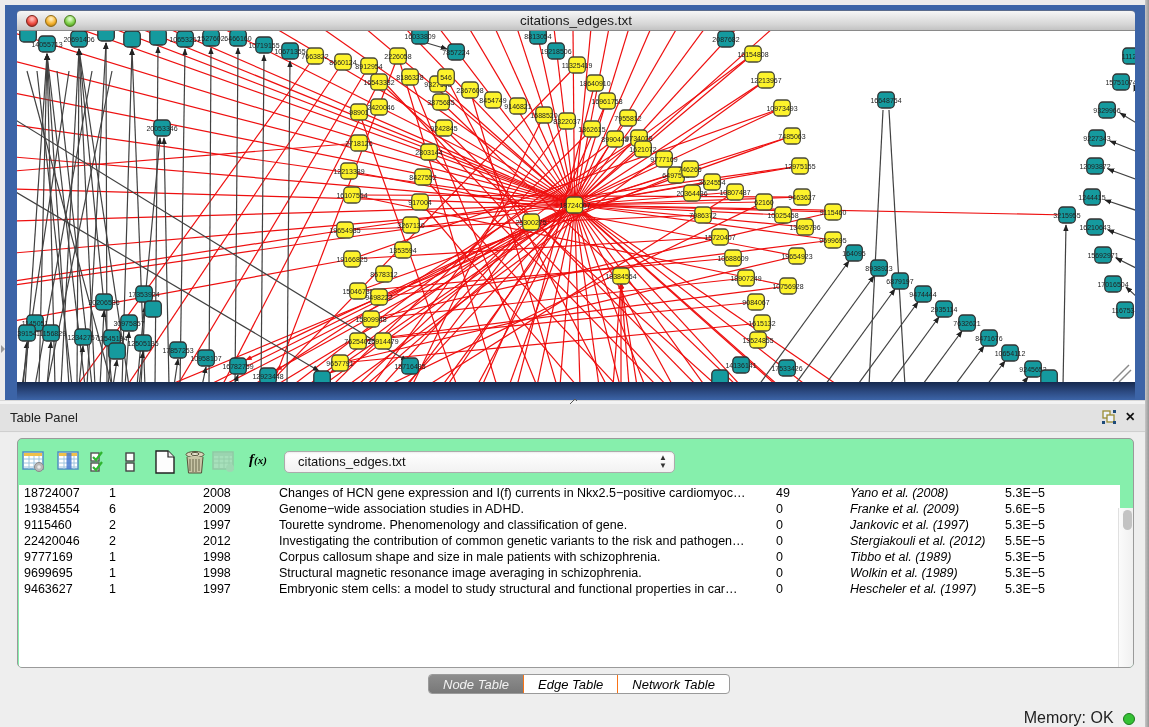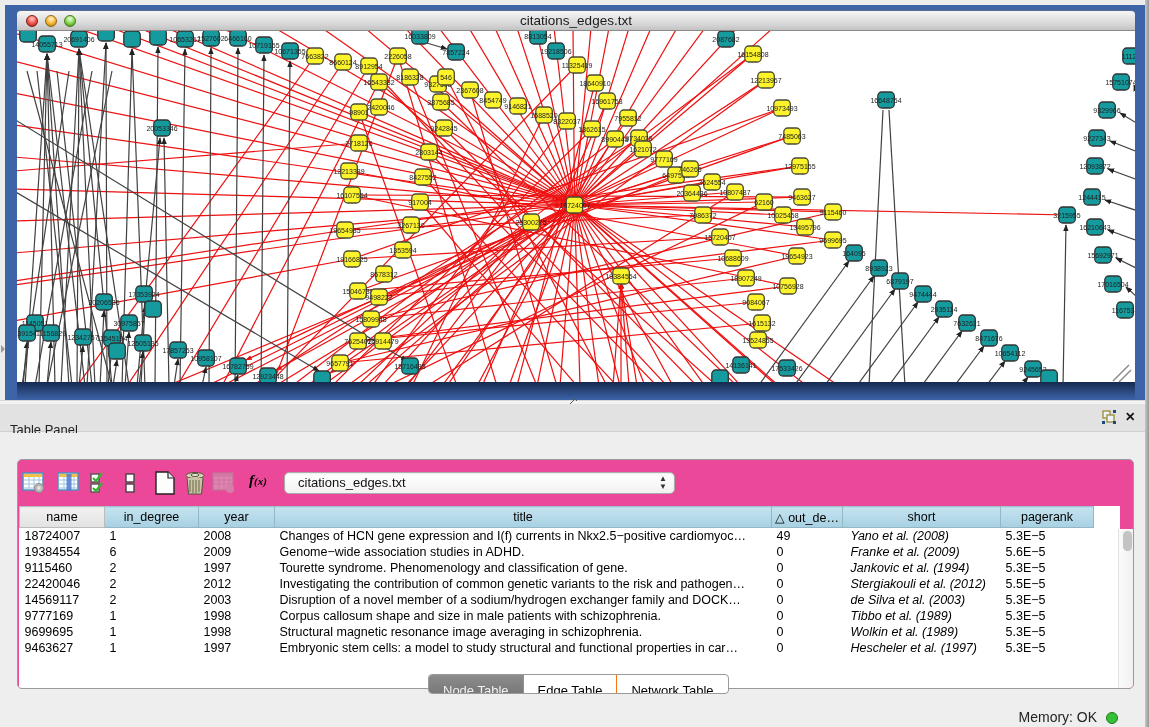--- a/index.html
+++ b/index.html
@@ -21,48 +21,48 @@
 .re { stroke:#ee0f0f; stroke-width:1.2; }
 .bk { stroke:#414141; stroke-width:1.2; }
 .nt { fill:#159a9e; stroke:#333; stroke-width:1.3; }
 .ny { fill:#fdf32b; stroke:#4a4a38; stroke-width:1.3; }
 .nl { font-size:7px; fill:#222; text-anchor:middle; }
 #shadow { position:absolute; left:17px; top:382px; width:1118px; height:18px;
   background:linear-gradient(#16294e,#2c4a82 55%,#3c64a7); }
 #divider { position:absolute; left:0; top:400px; width:1149px; height:4px; background:#f3f3f3; border-top:1px solid #d8d8d8; }
 #phead { position:absolute; left:0; top:404px; width:1145px; height:28px; background:#e2e2e2;
   border-bottom:1px solid #cfcfcf; }
-#phead .t { position:absolute; left:10px; top:6px; font-size:13px; color:#222;margin-top:12px; }
+#phead .t { position:absolute; left:10px; top:6px; font-size:13px; color:#222; }
 #pbody { position:absolute; left:0; top:433px; width:1145px; height:294px; background:#eeeeee; }
 #float { position:absolute; left:1102px; top:6px; width:14px; height:14px; }
 #closex { position:absolute; left:1125px; top:5px; font-size:12.5px; font-weight:bold; color:#111; }
 #tframe { position:absolute; left:17px; top:438px; width:1117px; height:230px;
-  border:1px solid #9a9a9a; border-radius:5px; background:#ec4899; overflow:hidden;margin-top:21px; }
+  border:1px solid #9a9a9a; border-radius:5px; background:#86efac; overflow:hidden; }
 #toolbar { position:absolute; left:0; top:0; width:100%; height:45px; }
 #combo { position:absolute; left:266px; top:12px; width:391px; height:22px; background:linear-gradient(#ffffff,#f2f2f2);
   border:1px solid #ababab; border-radius:5px; font-size:13px; color:#111; line-height:20px; padding-left:13px;
   box-shadow:inset 0 1px 2px rgba(0,0,0,.08); }
 #combo .ud { position:absolute; right:7px; top:2px; font-size:8px; color:#333; line-height:8px; text-align:center; }
 #tablezone { position:absolute; left:1px; top:46px; width:1101px; height:183px; background:#fff; }
 table { border-collapse:collapse; table-layout:fixed; width:1074px; font-size:12.5px; color:#000; }
 th { height:21px; font-weight:normal; text-align:center; border:1px solid #93b7c4; border-top:1px solid #9fc3d2;
   background:linear-gradient(#c6e3f0,#a6d0e2); padding:0; overflow:hidden; white-space:nowrap; }
 th.c0 { background:linear-gradient(#f2f2f2,#e2e2e2); border-color:#bbb; }
 td { height:16px; padding:0 0 0 5px; overflow:hidden; white-space:nowrap; }
 .c0 { width:85px; } .c1 { width:94px; } .c2 { width:76px; } .c3 { width:497px; }
 .c4 { width:71px; } .c5 { width:158px; } .c6 { width:93px; }
 td.c5 { padding-left:8px;font-style:italic; }
 #vscroll { position:absolute; right:0px; top:69px; width:15px; height:160px; background:linear-gradient(90deg,#fbfbfb,#f0f0f0); border-left:1px solid #e0e0e0; }
 #vthumb { position:absolute; left:4px; top:2px; width:9px; height:20px; background:#c3c3c3; border-radius:5px; }
 #tabs { position:absolute; left:428px; top:674px; height:20px; display:flex; font-size:13px;
   border:1px solid #9a9a9a; border-radius:4px; overflow:hidden; background:#fff; }
-#tabs div { padding:7px 14px 0; line-height:18px; }
+#tabs div { padding:1px 14px 0; line-height:18px;font-style:italic; }
 #tabs .sel { background:linear-gradient(#8d8d8d,#787878); color:#f2f2f2; }
 #tabs .d { border-left:1px solid #f97316; }
-#status { position:absolute; right:31px; top:709px; font-size:14px; color:#222; }
+#status { position:absolute; right:14px; top:709px; font-size:16px; color:#222; }
 #status i { display:inline-block; width:12px; height:12px; border-radius:50%; background:#35c135;
   border:1px solid #1c7a1c; vertical-align:-2px; margin-left:5px; font-style:normal; }
 .icon { position:absolute; top:11px; }
 </style></head>
 <body>
 <div id="desk"></div>
 <svg style="position:absolute;left:0px;top:344px;z-index:3" width="6" height="10">
     <path d="M1 1 L5 5 L1 9 z" fill="#9a9a9a"></path>
   </svg>
 <div id="win">
@@ -598,29 +598,20 @@
       <rect x="2" y="3" width="18" height="3" fill="#b5b5b5"></rect>
       <path d="M2 9h18M2 13h18M7 6v13M12 6v13M17 6v13" stroke="#a8a8a8"></path>
       <circle cx="18" cy="18" r="4" fill="#bbb"></circle>
     </svg>
     <div class="icon" style="left:231px; top:12px; font-size:15px; font-style:italic; font-weight:bold; font-family:'Liberation Serif',serif;">f<span style="font-size:11px;">(x)</span></div>
     <div id="combo">citations_edges.txt<div class="ud">▲<br>▼</div></div>
   </div>
   <div id="tablezone">
     <table>
       <tbody>
-          <tr>
-            <th class="c0">name</th>
-            <th class="c1">in_degree</th>
-            <th class="c2">year</th>
-            <th class="c3">title</th>
-            <th class="c4">△ out_de…</th>
-            <th class="c5">short</th>
-            <th class="c6">pagerank</th>
-          </tr>
 <tr>
             <td class="c0">18724007</td>
             <td class="c1">1</td>
             <td class="c2">2008</td>
             <td class="c3">Changes of HCN gene expression and I(f) currents in Nkx2.5−positive cardiomyoc…</td>
             <td class="c4">49</td>
             <td class="c5">Yano et al. (2008)</td>
             <td class="c6">5.3E−5</td>
           </tr>
 <tr>
@@ -631,40 +622,31 @@
             <td class="c4">0</td>
             <td class="c5">Franke et al. (2009)</td>
             <td class="c6">5.6E−5</td>
           </tr>
 <tr>
             <td class="c0">9115460</td>
             <td class="c1">2</td>
             <td class="c2">1997</td>
             <td class="c3">Tourette syndrome. Phenomenology and classification of gene.</td>
             <td class="c4">0</td>
-            <td class="c5">Jankovic et al. (1994)</td>
+            <td class="c5">Jankovic et al. (1997)</td>
             <td class="c6">5.3E−5</td>
           </tr>
 <tr>
             <td class="c0">22420046</td>
             <td class="c1">2</td>
             <td class="c2">2012</td>
             <td class="c3">Investigating the contribution of common genetic variants to the risk and pathogen…</td>
             <td class="c4">0</td>
             <td class="c5">Stergiakouli et al. (2012)</td>
             <td class="c6">5.5E−5</td>
-          </tr>
-<tr>
-            <td class="c0">14569117</td>
-            <td class="c1">2</td>
-            <td class="c2">2003</td>
-            <td class="c3">Disruption of a novel member of a sodium/hydrogen exchanger family and DOCK…</td>
-            <td class="c4">0</td>
-            <td class="c5">de Silva et al. (2003)</td>
-            <td class="c6">5.3E−5</td>
           </tr>
 <tr>
             <td class="c0">9777169</td>
             <td class="c1">1</td>
             <td class="c2">1998</td>
             <td class="c3">Corpus callosum shape and size in male patients with schizophrenia.</td>
             <td class="c4">0</td>
             <td class="c5">Tibbo et al. (1989)</td>
             <td class="c6">5.3E−5</td>
           </tr>

